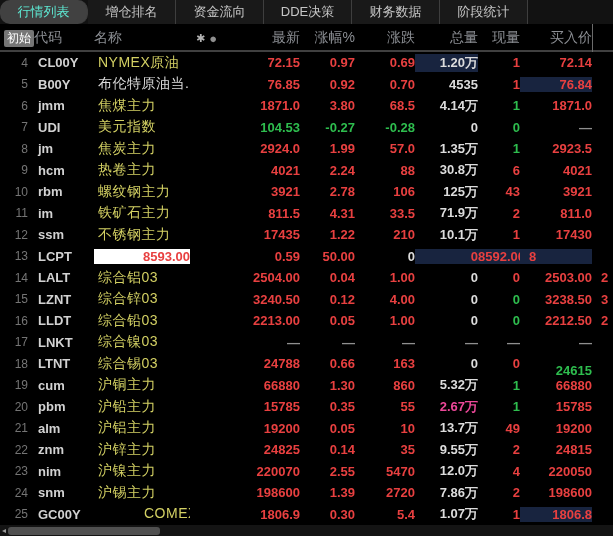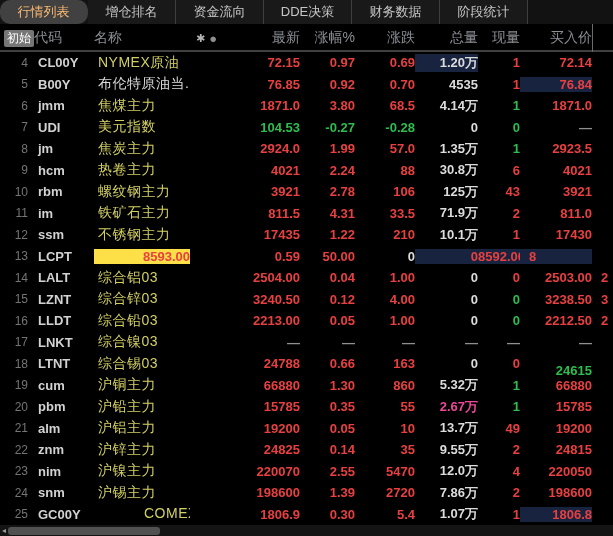--- a/index.html
+++ b/index.html
@@ -2,21 +2,21 @@
 <html><head>
 <meta charset="utf-8">
 <style>
   html,body{margin:0;padding:0;background:#000;}
   .app{position:relative;width:613px;height:536px;background:#030303;overflow:hidden;
        font-family:"Liberation Sans","DejaVu Sans",sans-serif;-webkit-font-smoothing:antialiased;}
   
   .tabbar{display:flex;height:24px;background:#121212;overflow:hidden;}
   .tab{flex:0 0 88px;height:24px;line-height:24px;text-align:center;font-size:13px;
        color:#c6c6c6;background:#191919;border-right:1px solid #3e3e3e;box-sizing:border-box;cursor:default;}
-  .tab.active{background:#414141;color:#fdba74;border-radius:10px;}
+  .tab.active{background:#414141;color:#5eead4;border-radius:10px;}
   
   .grid{display:grid;grid-template-columns:34px 60px 96px 110px 55px 60px 63px 42px 72px 21px;}
   
   .thead{position:relative;height:28px;align-items:center;background:#000;
          border-bottom:2px solid #404040;box-sizing:border-box;color:#8b8e93;font-size:14px;}
   .thead .hcell{white-space:nowrap;}
   .init-btn{display:inline-block;margin-left:4px;padding:1px 3px;background:#767676;color:#ffffff;
             font-size:12px;border-radius:2px;line-height:15px;}
   .hdr-icons{position:absolute;left:196px;top:0;height:28px;display:flex;align-items:center;gap:4px;}
   .icon-star{color:#b3b3b3;font-size:11px;}
@@ -173,21 +173,21 @@
     <span class="cell val" style="color: rgb(232, 64, 64);">1.22</span>
     <span class="cell val" style="color: rgb(232, 64, 64);">210</span>
     <span class="cell val" style="color: rgb(220, 220, 220);">10.1万</span>
     <span class="cell val" style="color: rgb(232, 64, 64);">1</span>
     <span class="cell val" style="color: rgb(232, 64, 64);">17430</span>
     <span class="cell val c-next"></span>
   </div>
       <div class="row grid">
     <span class="cell rownum">13</span>
     <span class="cell code">LCPT</span>
-    <span class="cell val" style="color: rgb(232, 64, 64); background: #fde047;">8593.00</span>
+    <span class="cell val" style="color: rgb(232, 64, 64); background: #ffffff;">8593.00</span>
     <span class="cell val" style="color: rgb(232, 64, 64);">0.59</span>
     <span class="cell val" style="color: rgb(232, 64, 64);">50.00</span>
     <span class="cell val" style="color: rgb(220, 220, 220);">0</span>
     <span class="cell val" style="color: rgb(232, 64, 64); background: rgb(24, 36, 63);">0</span>
     <span class="cell val" style="color: rgb(232, 64, 64); background: rgb(24, 36, 63);">8592.00</span>
     <span class="cell val c-next" style="color: rgb(232, 64, 64); background: rgb(24, 36, 63);">8</span>
   </div>
       <div class="row grid">
     <span class="cell rownum">14</span>
     <span class="cell code">LALT</span>

